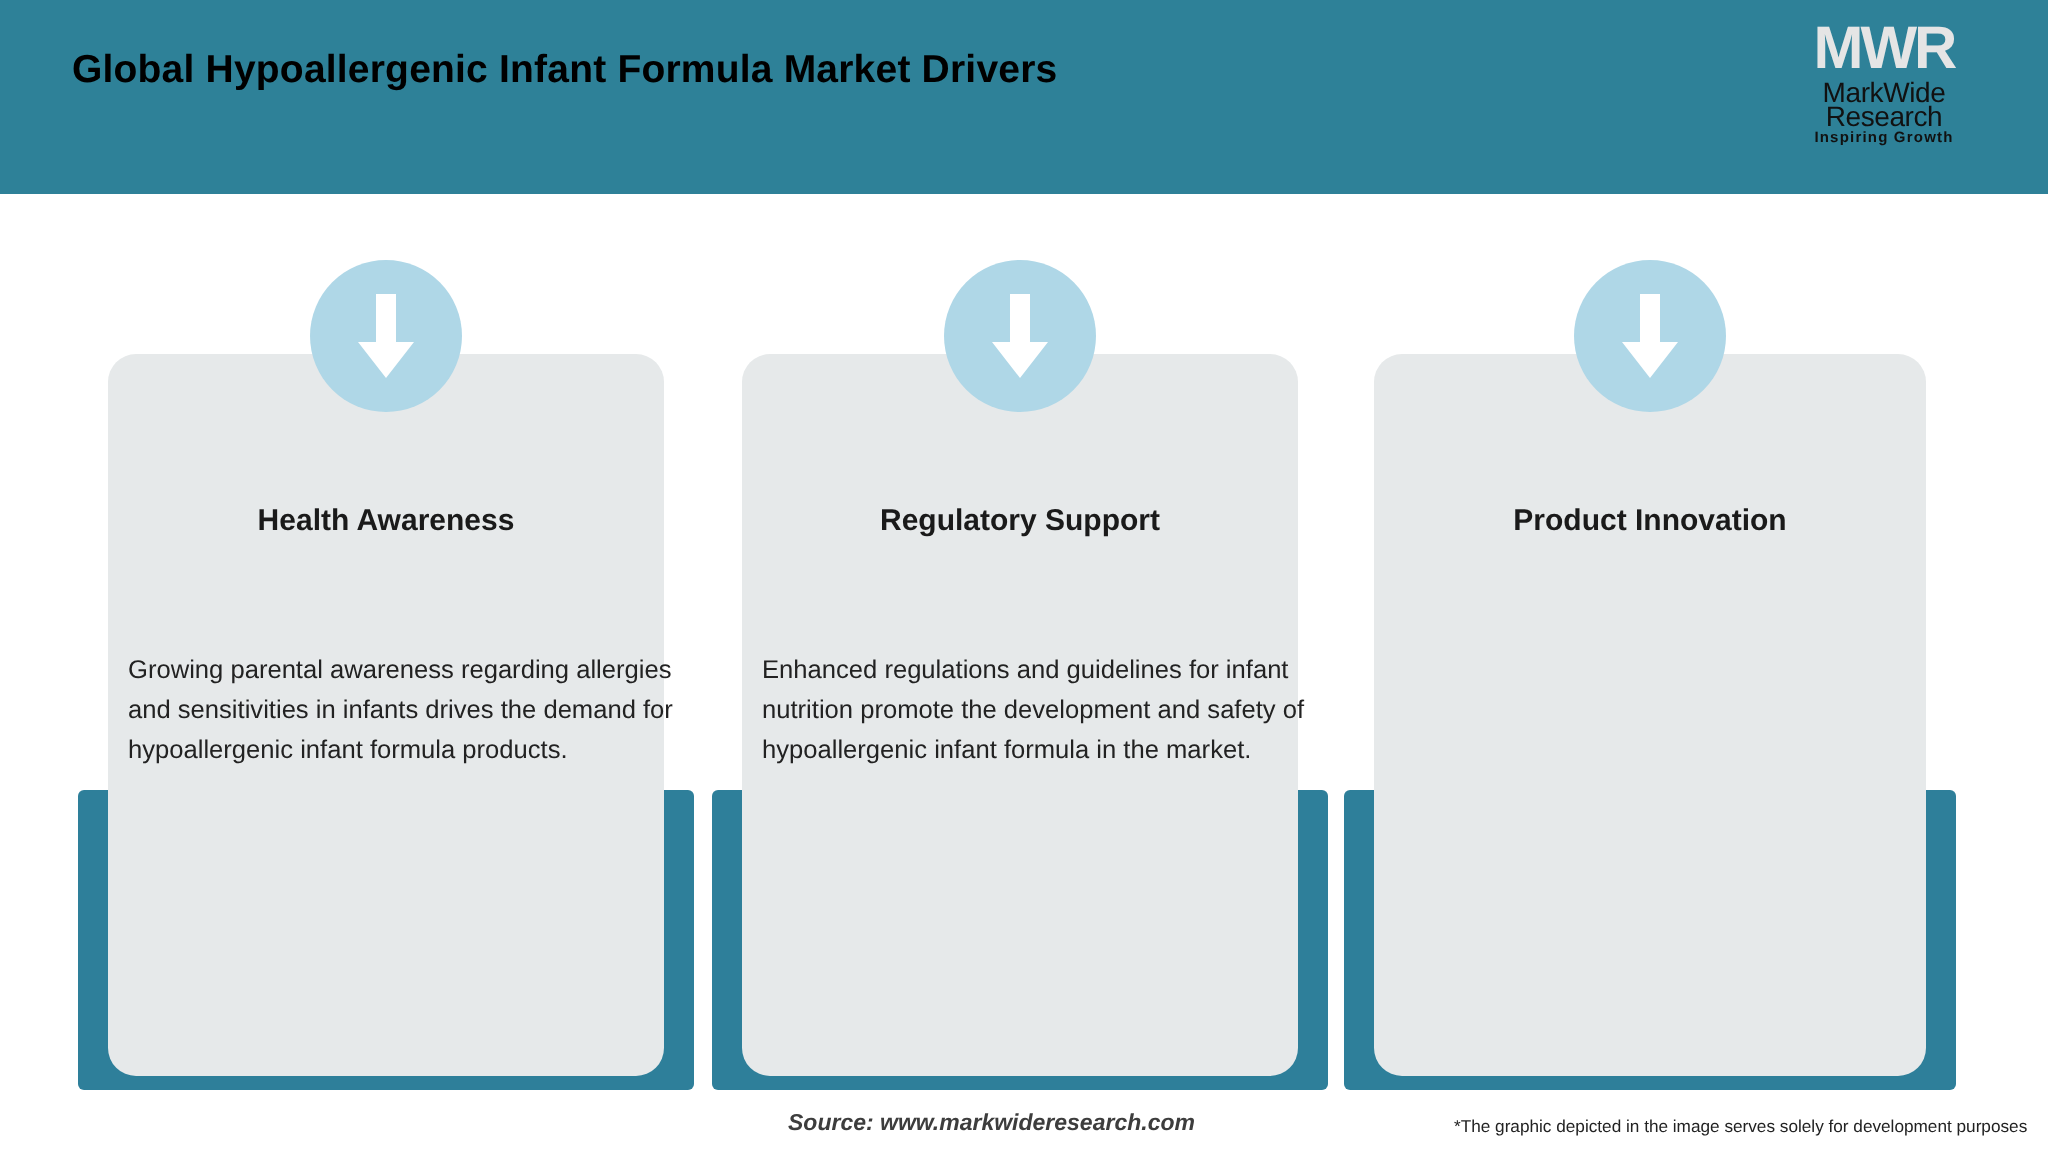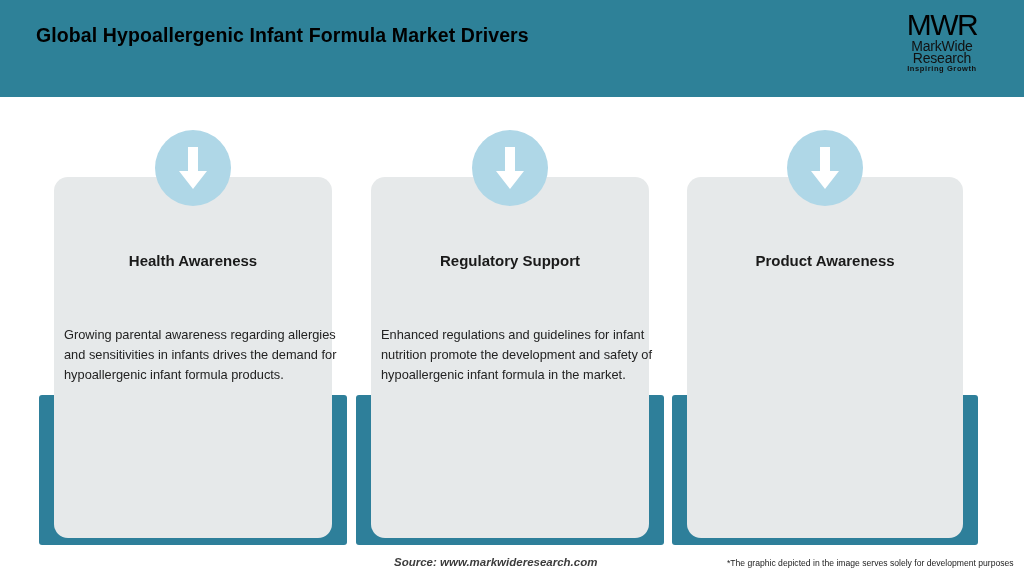--- a/index.html
+++ b/index.html
@@ -41,22 +41,22 @@
     position: absolute;
     right: 22px;
     top: 10px;
     width: 120px;
     height: 58px;
     text-align: center;
   }
   .logo-mark {
     display: block;
     font-size: 30px;
-    font-weight: normal;
-    color: #000000;
+    font-weight: bold;
+    color: #e5e5e5;
     line-height: 30px;
     letter-spacing: -1.5px;
   }
   .logo-name {
     display: block;
     font-size: 14px;
     font-weight: normal;
     color: #111111;
     line-height: 12px;
     letter-spacing: -0.2px;
@@ -208,19 +208,19 @@
   </div>
 
   <div class="card-wrap c3">
     <div class="card-frame"></div>
     <div class="card-body"></div>
     <div class="card-icon">
       <svg width="40" height="46" viewBox="0 0 40 46" aria-hidden="true">
         <path d="M15 2 h10 v24 h9 L20 44 L6 26 h9 z" fill="#FFFFFF"></path>
       </svg>
     </div>
-    <div class="card-title">Product Awareness</div>
+    <div class="card-title">Product Innovation</div>
   </div>
 
 </div>
 
 <div class="source">Source: www.markwideresearch.com</div>
 <div class="disclaimer">*The graphic depicted in the image serves solely for development purposes</div>
 
 </body></html>

